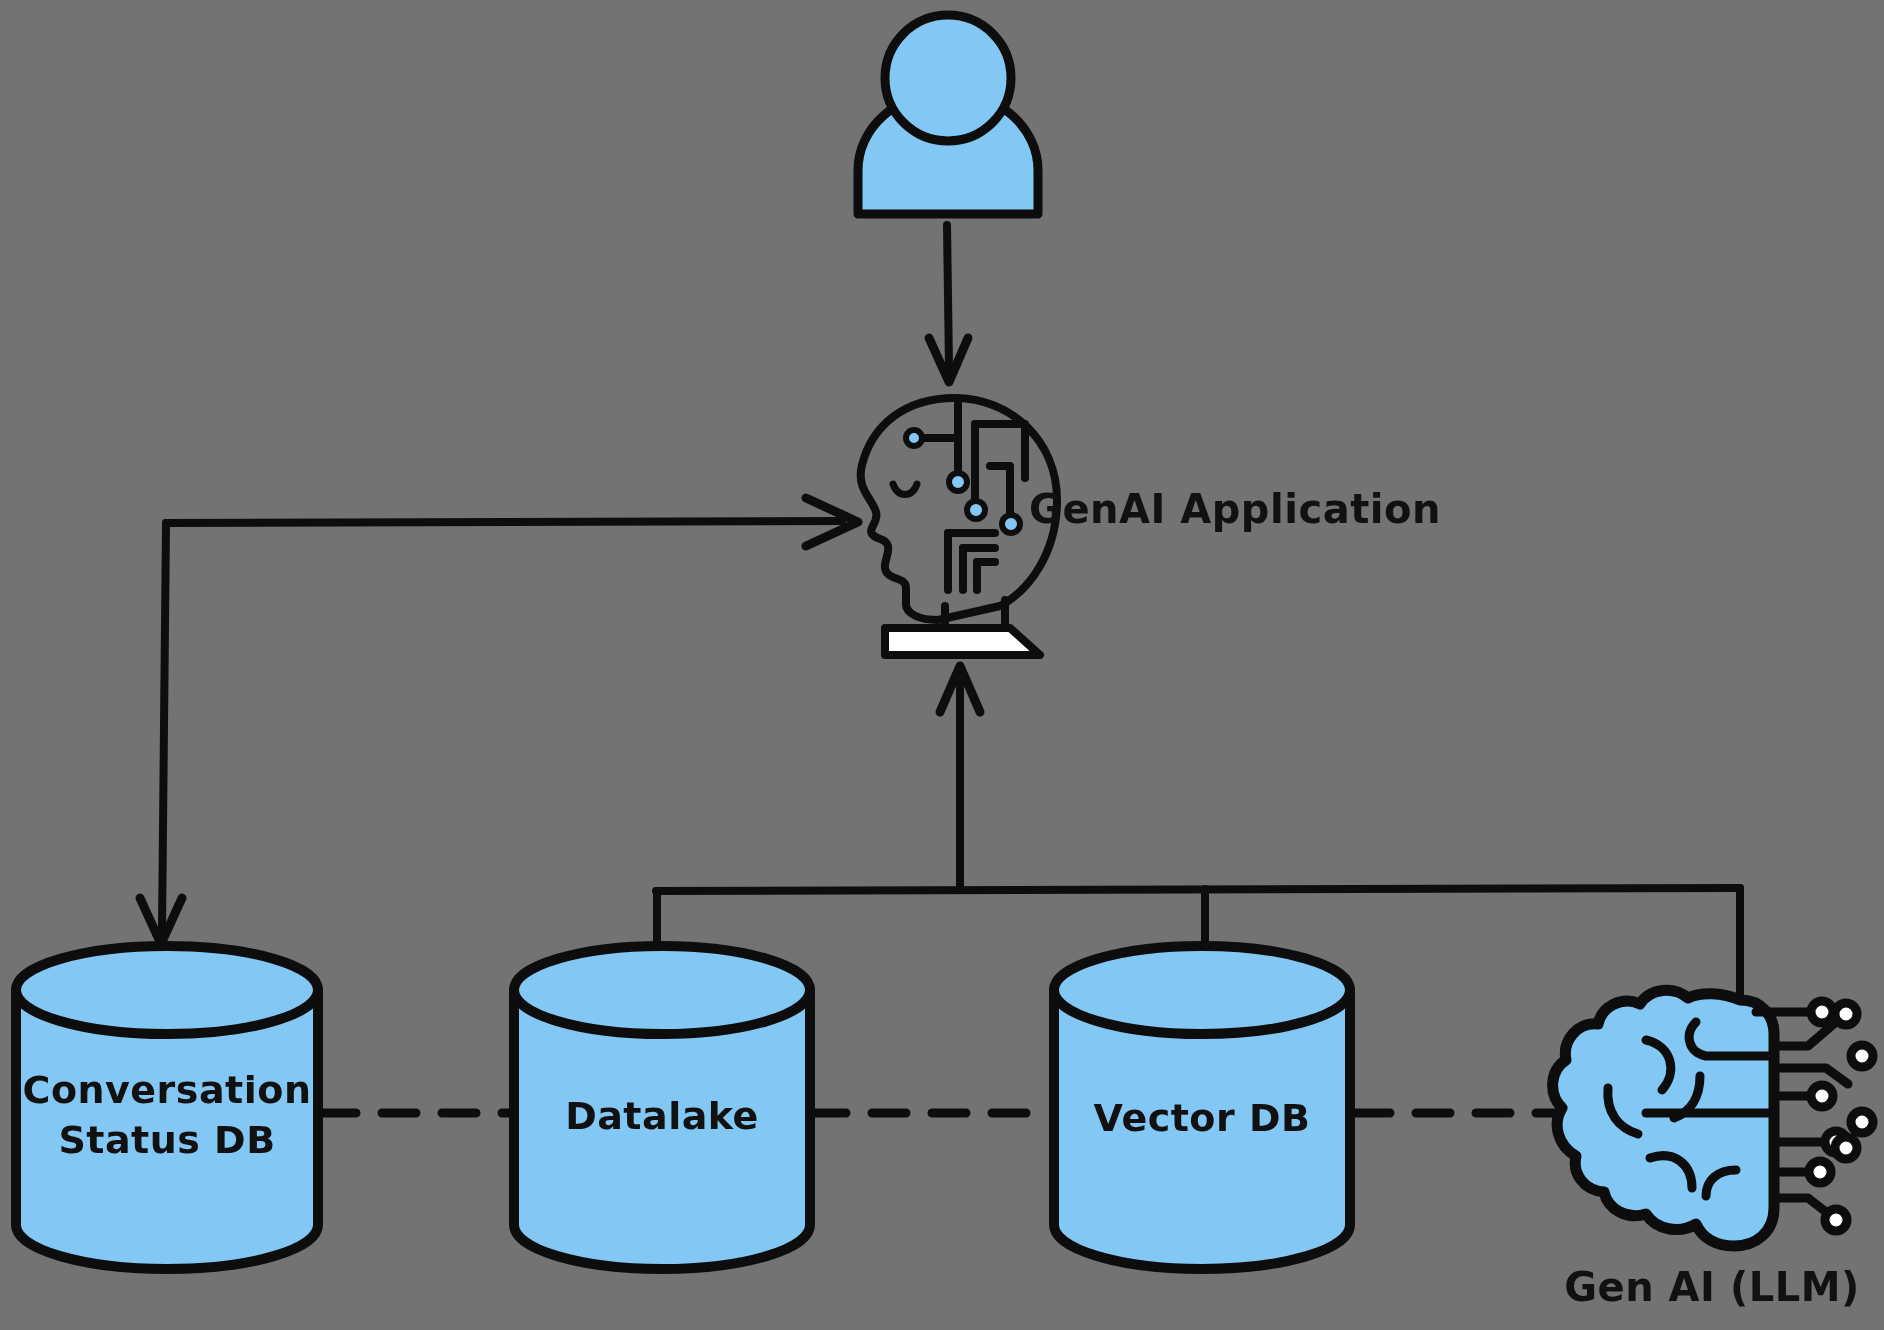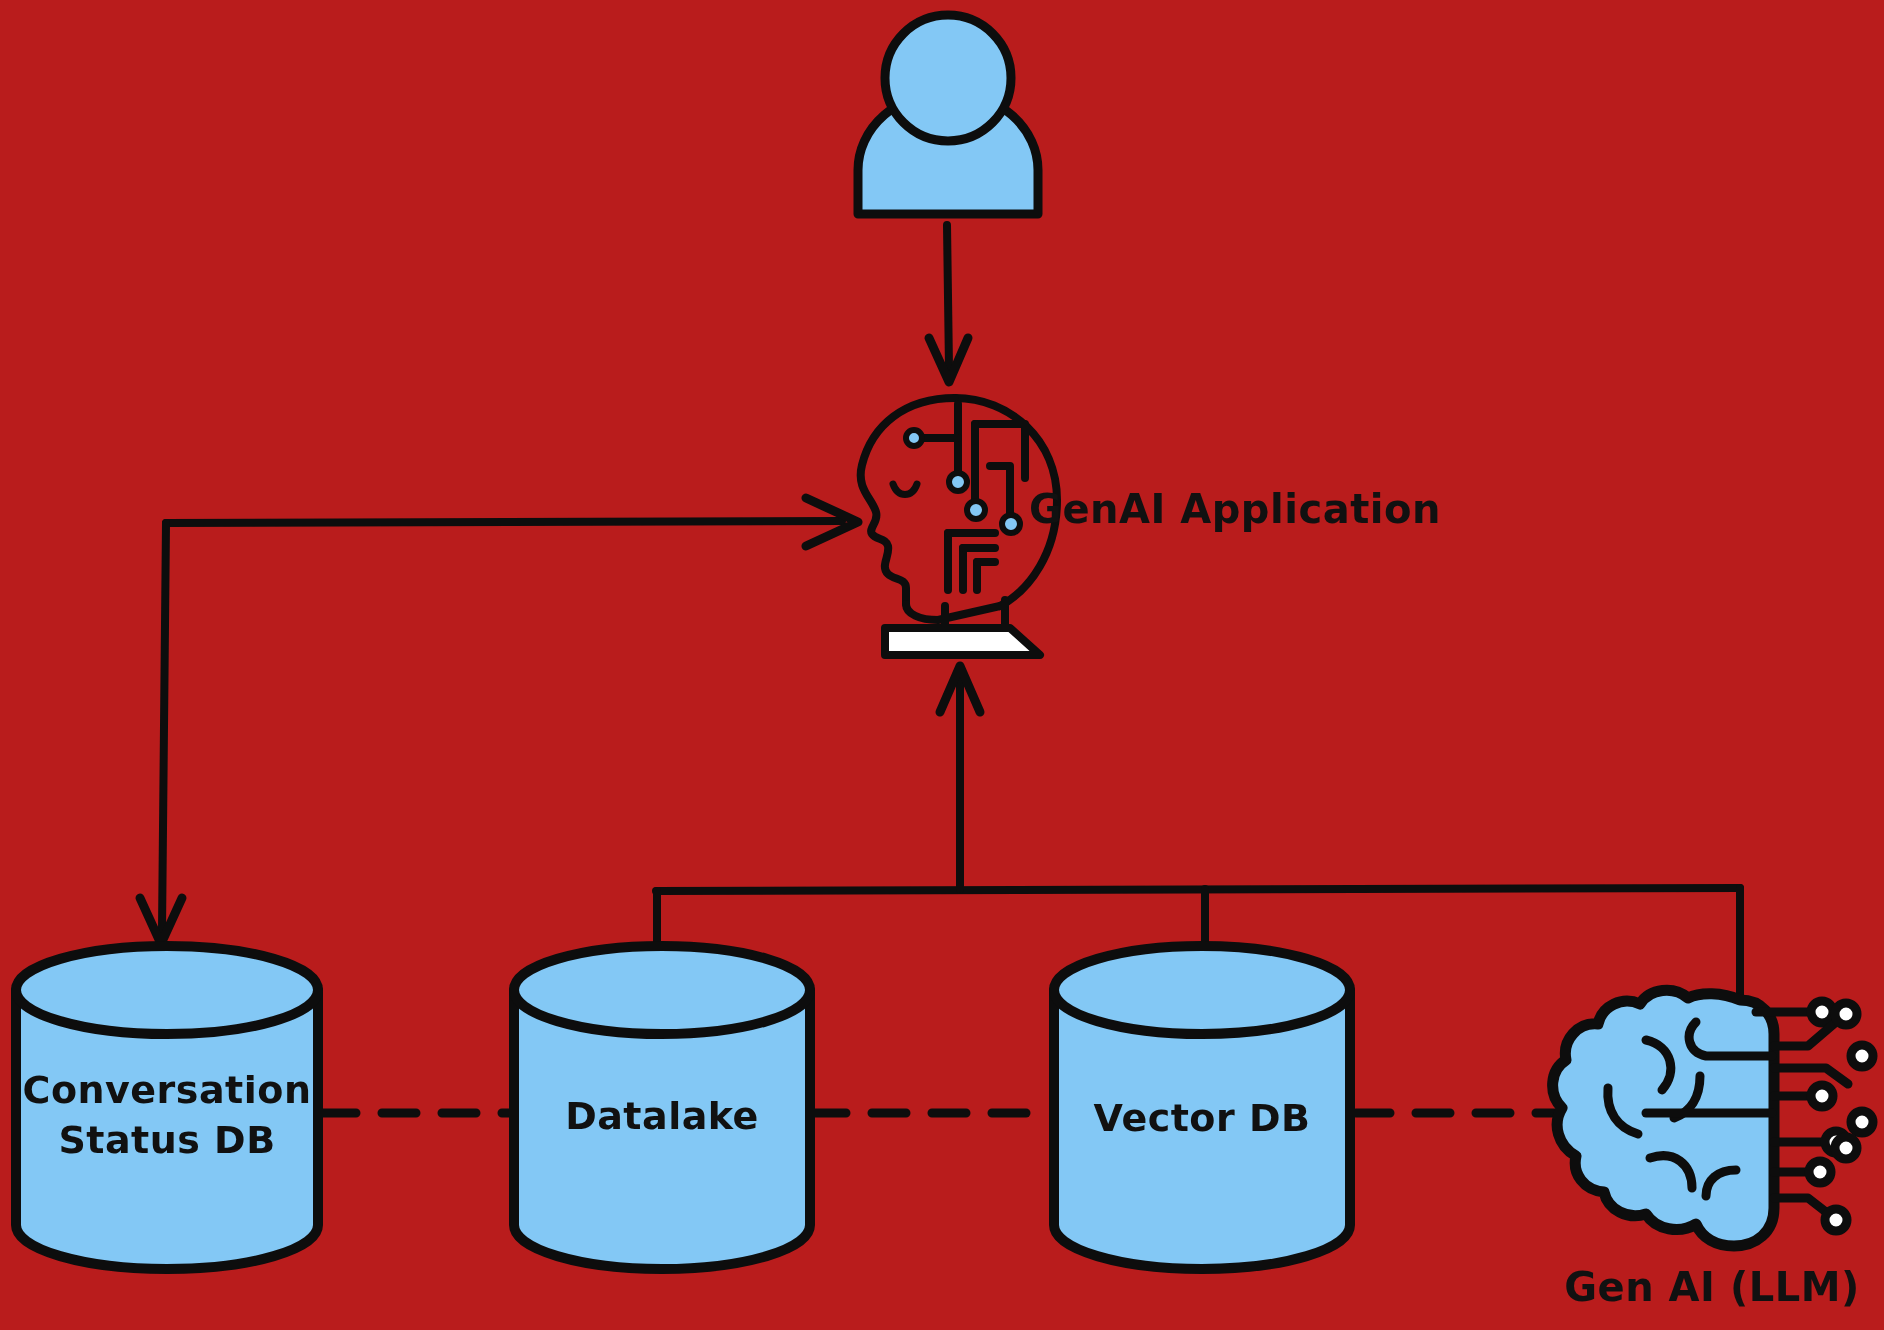--- a/index.html
+++ b/index.html
@@ -8,21 +8,21 @@
     padding: 0;
     background: #ffffff;
   }
   body {
     font-family: "DejaVu Sans", sans-serif;
   }
   #canvas {
     position: relative;
     width: 1884px;
     height: 1330px;
-    background: #b91c1c;
+    background: #737373;
     overflow: hidden;
   }
   #diagram-svg {
     position: absolute;
     top: 0;
     left: 0;
     width: 1884px;
     height: 1330px;
   }
   .node-label {

